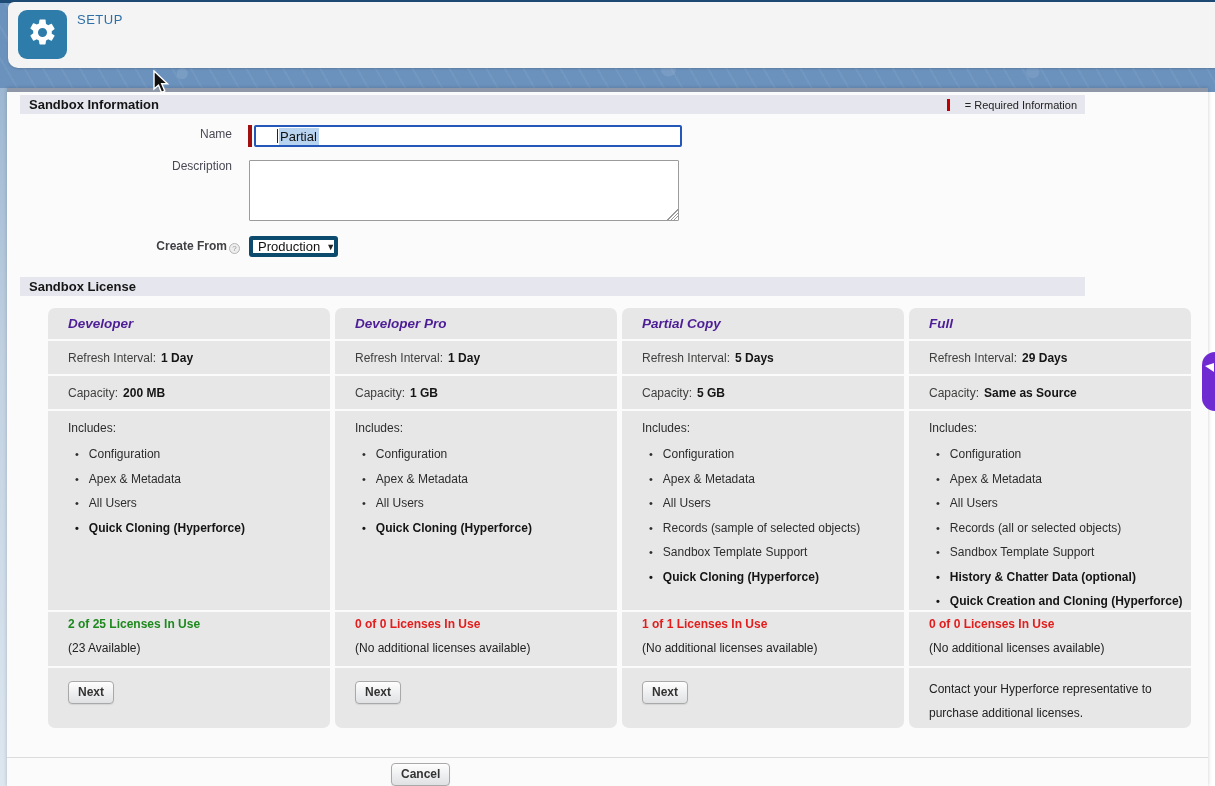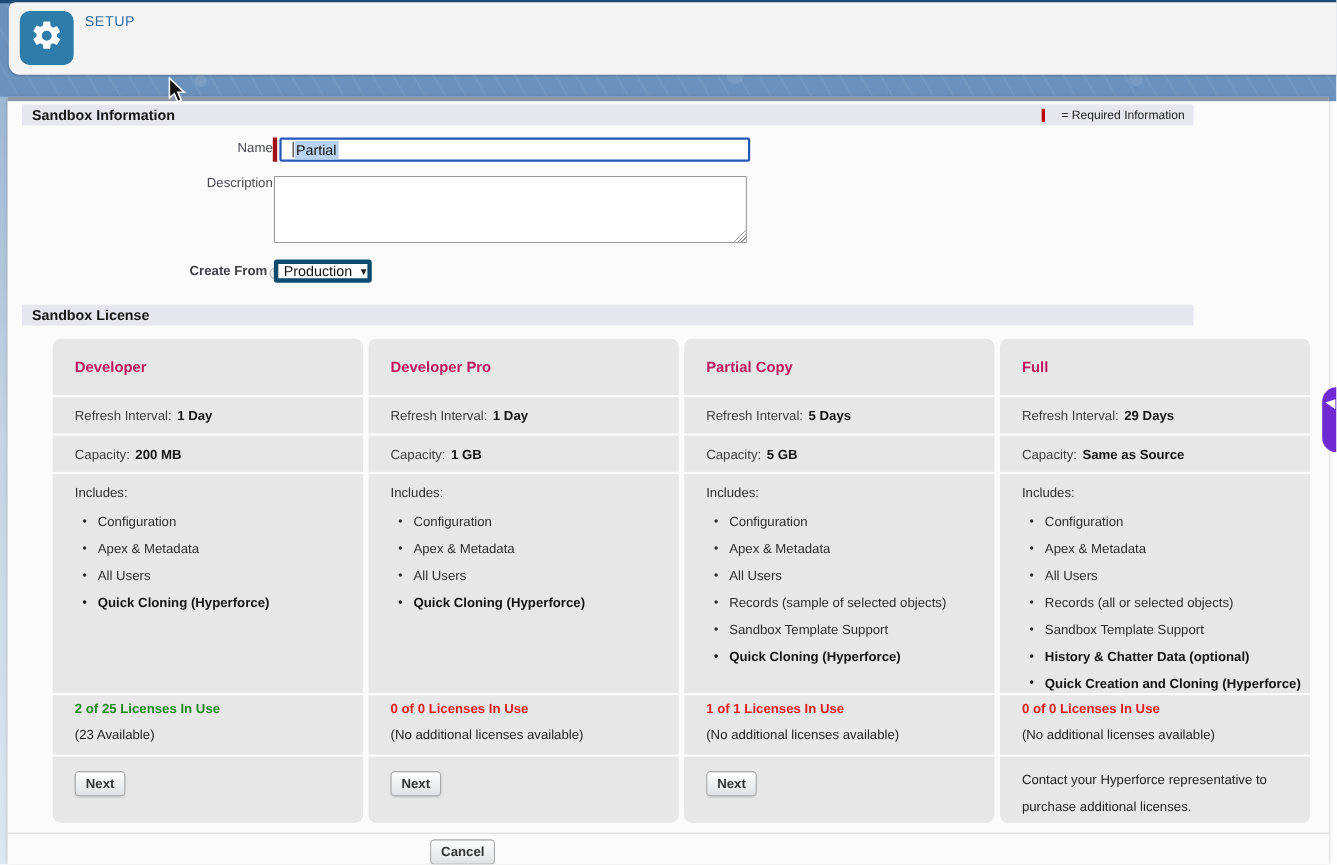--- a/index.html
+++ b/index.html
@@ -32,54 +32,54 @@
   .section-bar { position:absolute; left:13px; width:1065px; height:19px; background:#e6e7ee;
     display:flex; align-items:center; }
   .section-bar .title { font-size:13px; font-weight:bold; color:#151515; padding-left:9px; }
   .bar-info { top:3px; }
   .bar-license { top:185px; }
   .legend { margin-left:auto; padding-right:8px; display:flex; align-items:center; gap:15px;
     font-size:11px; color:#222;text-align:right; }
   .legend-bar { width:3px; height:12px; background:#c00000; display:inline-block; }
 
   
-  .form-label { position:absolute; left:66px; width:175px; text-align:right; font-size:12px;
+  .form-label { position:absolute; left:50px; width:175px; text-align:right; font-size:12px;
     color:#4a4a56; }
   .lbl-name { top:35px; }
   .lbl-desc { top:67px; }
   .lbl-create { top:147px; width:183px; font-weight:bold; color:#3f3f44; }
   .help-icon { display:inline-block; width:11px; height:11px; border:1px solid #b5b5b5;
     border-radius:50%; font-size:8px; line-height:9px; text-align:center; color:#999;
     font-weight:normal; vertical-align:-1px; margin-left:2px; background:#eee; }
 
   .name-group { position:absolute; left:241px; top:33px; height:22px; display:flex; align-items:stretch; }
   .req-bar { width:4px; background:#a01010; margin-right:2px; }
   .input-mock { width:428px; border:2px solid #2457b8; border-radius:2px; background:#fff;
-    display:flex; align-items:center; padding-left:10px; }
+    display:flex; align-items:center; padding-left:21px; }
   .caret { width:1px; height:14px; background:#222; margin-right:1px; }
   .sel-text { font-size:13px; color:#111; background:#b8d3f0; padding:1px 2px 1px 1px; }
 
   .desc-textarea { position:absolute; left:242px; top:68px; width:430px; height:61px;
     border:1px solid #9b9b9b; background:#fff; resize:none; border-radius:1px;
     font-family:"Liberation Sans",sans-serif; font-size:13px; }
   .resize-corner { position:absolute; left:660px; top:117px; width:11px; height:11px;
     background:linear-gradient(135deg, transparent 0 50%, #999 50% 55%, transparent 55% 65%, #999 65% 70%, transparent 70% 80%, #999 80% 85%, transparent 85%); }
 
   .select-mock { position:absolute; left:242px; top:144px; width:89px; height:21px;
     border:4px solid #0c4a6e; border-radius:3px; background:#fff; display:flex; align-items:center;
     font-size:13px; color:#111; padding:0 5px; gap:6px; }
   .select-mock .chev { margin-left:auto; font-size:9px; color:#222; }
 
   
   .cards { position:absolute; left:41px; top:216px; display:grid;
     grid-template-columns:repeat(4,282px); column-gap:5px; }
   .card { display:flex; flex-direction:column; row-gap:2px; }
   .card-row { background:#e7e7e8; padding-left:20px; }
-  .row-title { height:51px; display:flex; align-items:center; font-size:13.5px; font-weight:bold;
-    color:#be185d; border-radius:7px 7px 0 0; }
+  .row-title { height:31px; display:flex; align-items:center; font-size:13.5px; font-weight:bold;
+    color:#4c1d95; border-radius:7px 7px 0 0;font-style:italic; }
   .row-info { height:33px; display:flex; align-items:center; font-size:12px; color:#3e3e3c; gap:5px; }
   .row-info b { color:#151515; }
   .row-includes { height:199px; padding-top:10px; font-size:12px; color:#2d2d2d; }
   ul.includes { list-style:none; margin-top:12px; padding-left:7px; }
   ul.includes li { margin-bottom:10.5px; font-size:12px; color:#2d2d2d; display:flex; }
   ul.includes li::before { content:"\2022"; font-size:11px; margin-right:10px; position:relative; top:1px; }
   ul.includes li.bold { font-weight:bold; color:#141414; }
   .row-license { height:54px; padding-top:5px; font-size:12px; }
   .license-status { font-weight:bold; }
   .status-green { color:#1e8a1e; }

